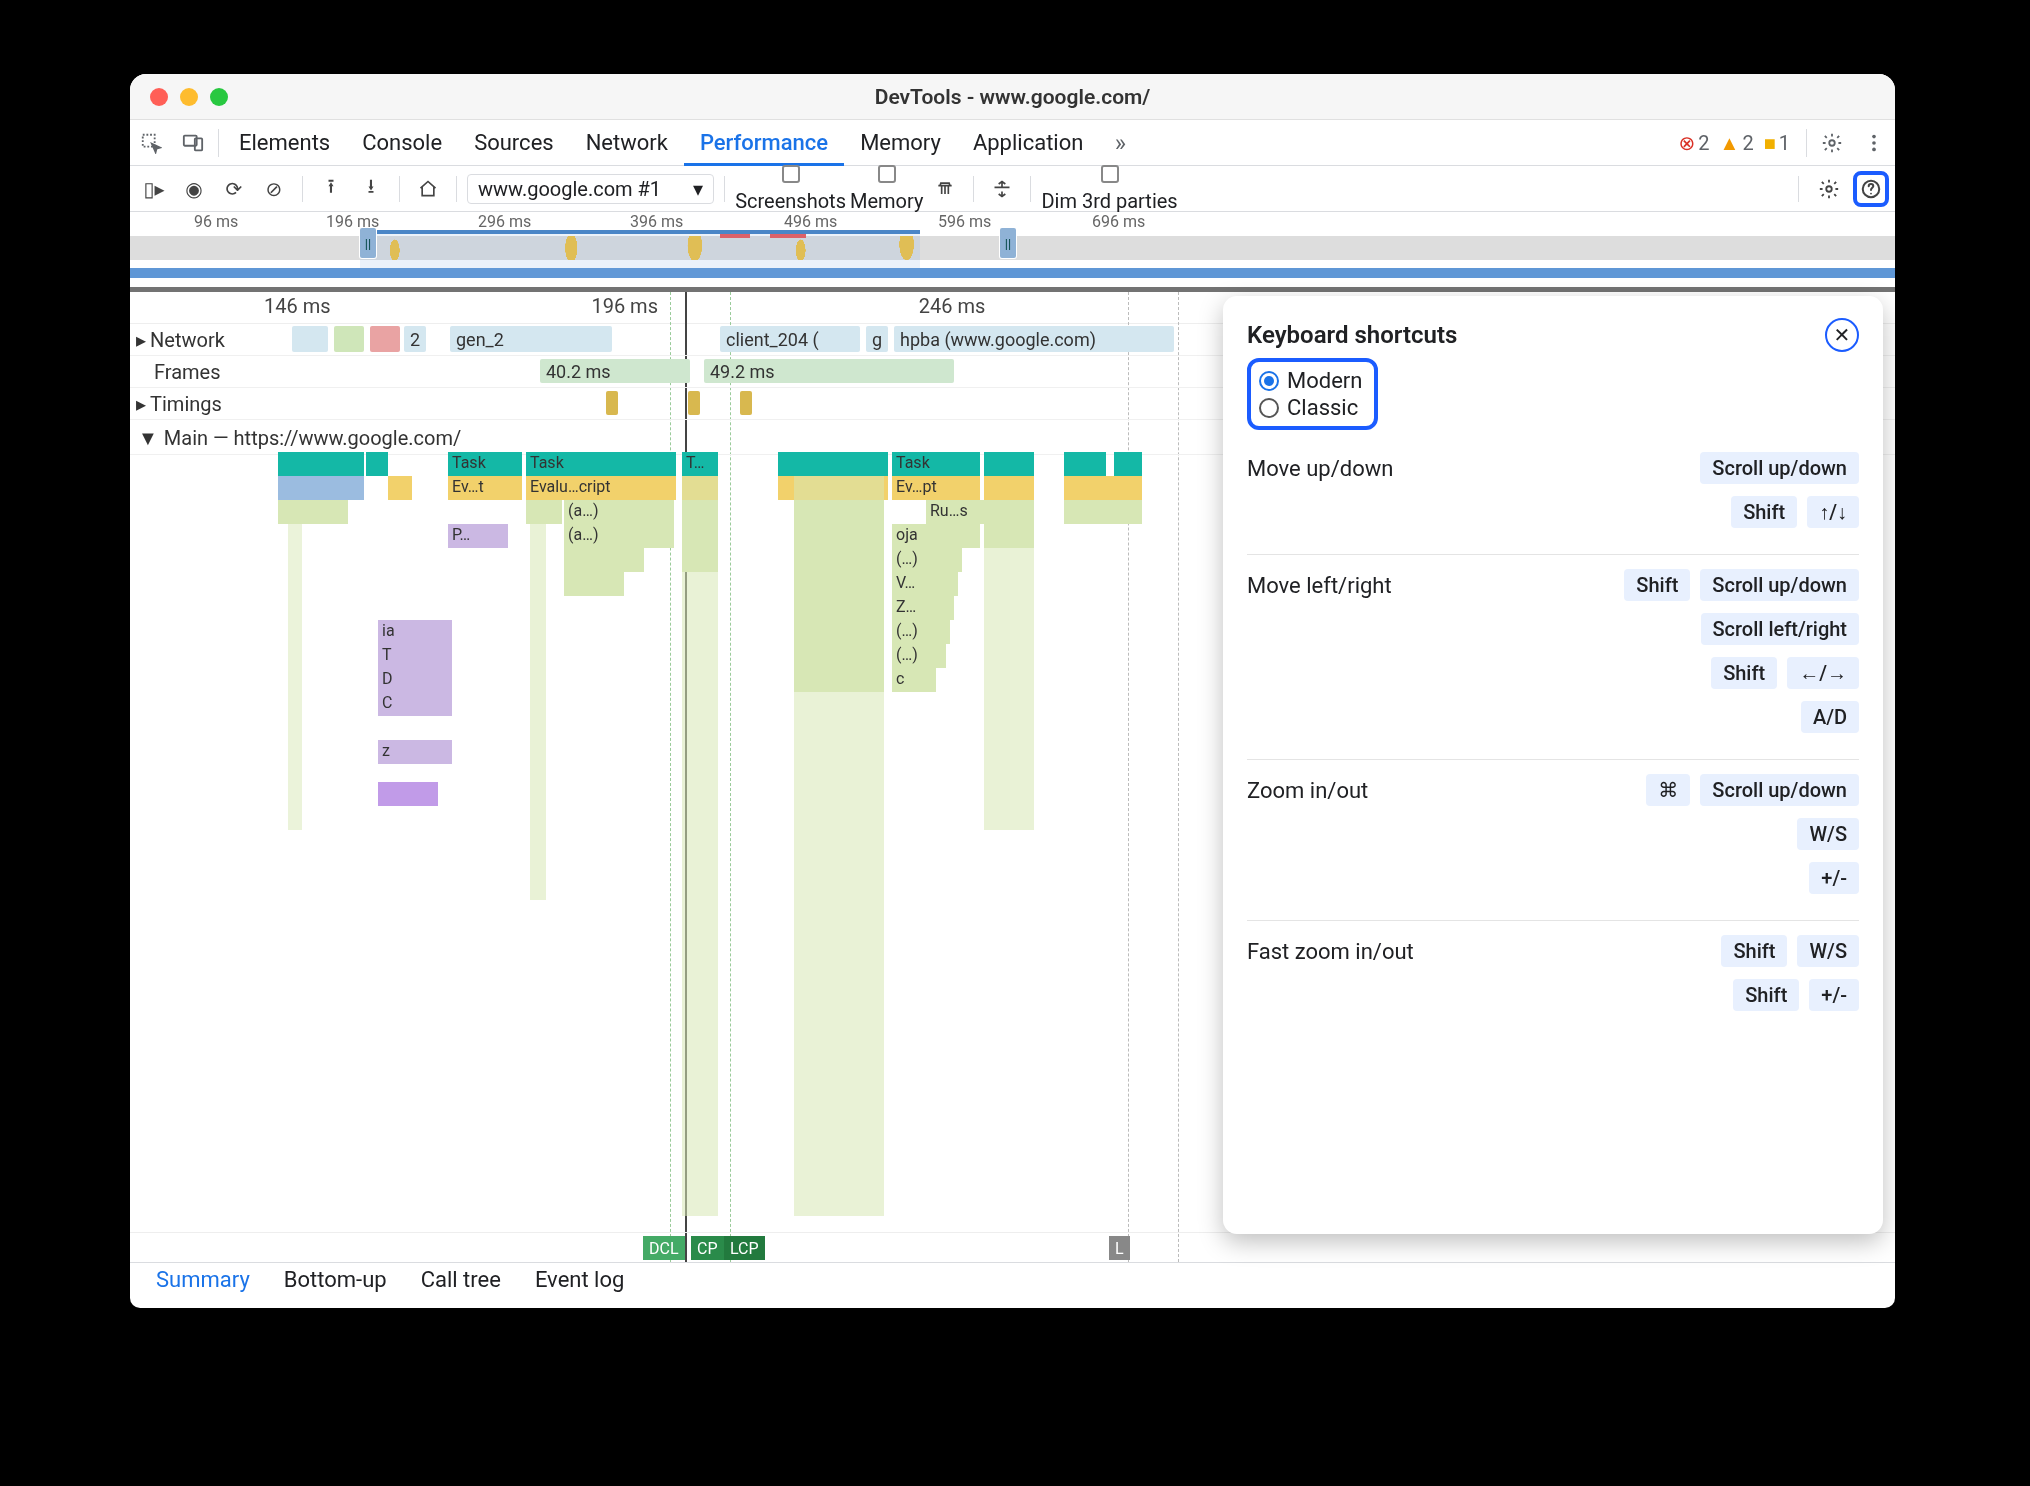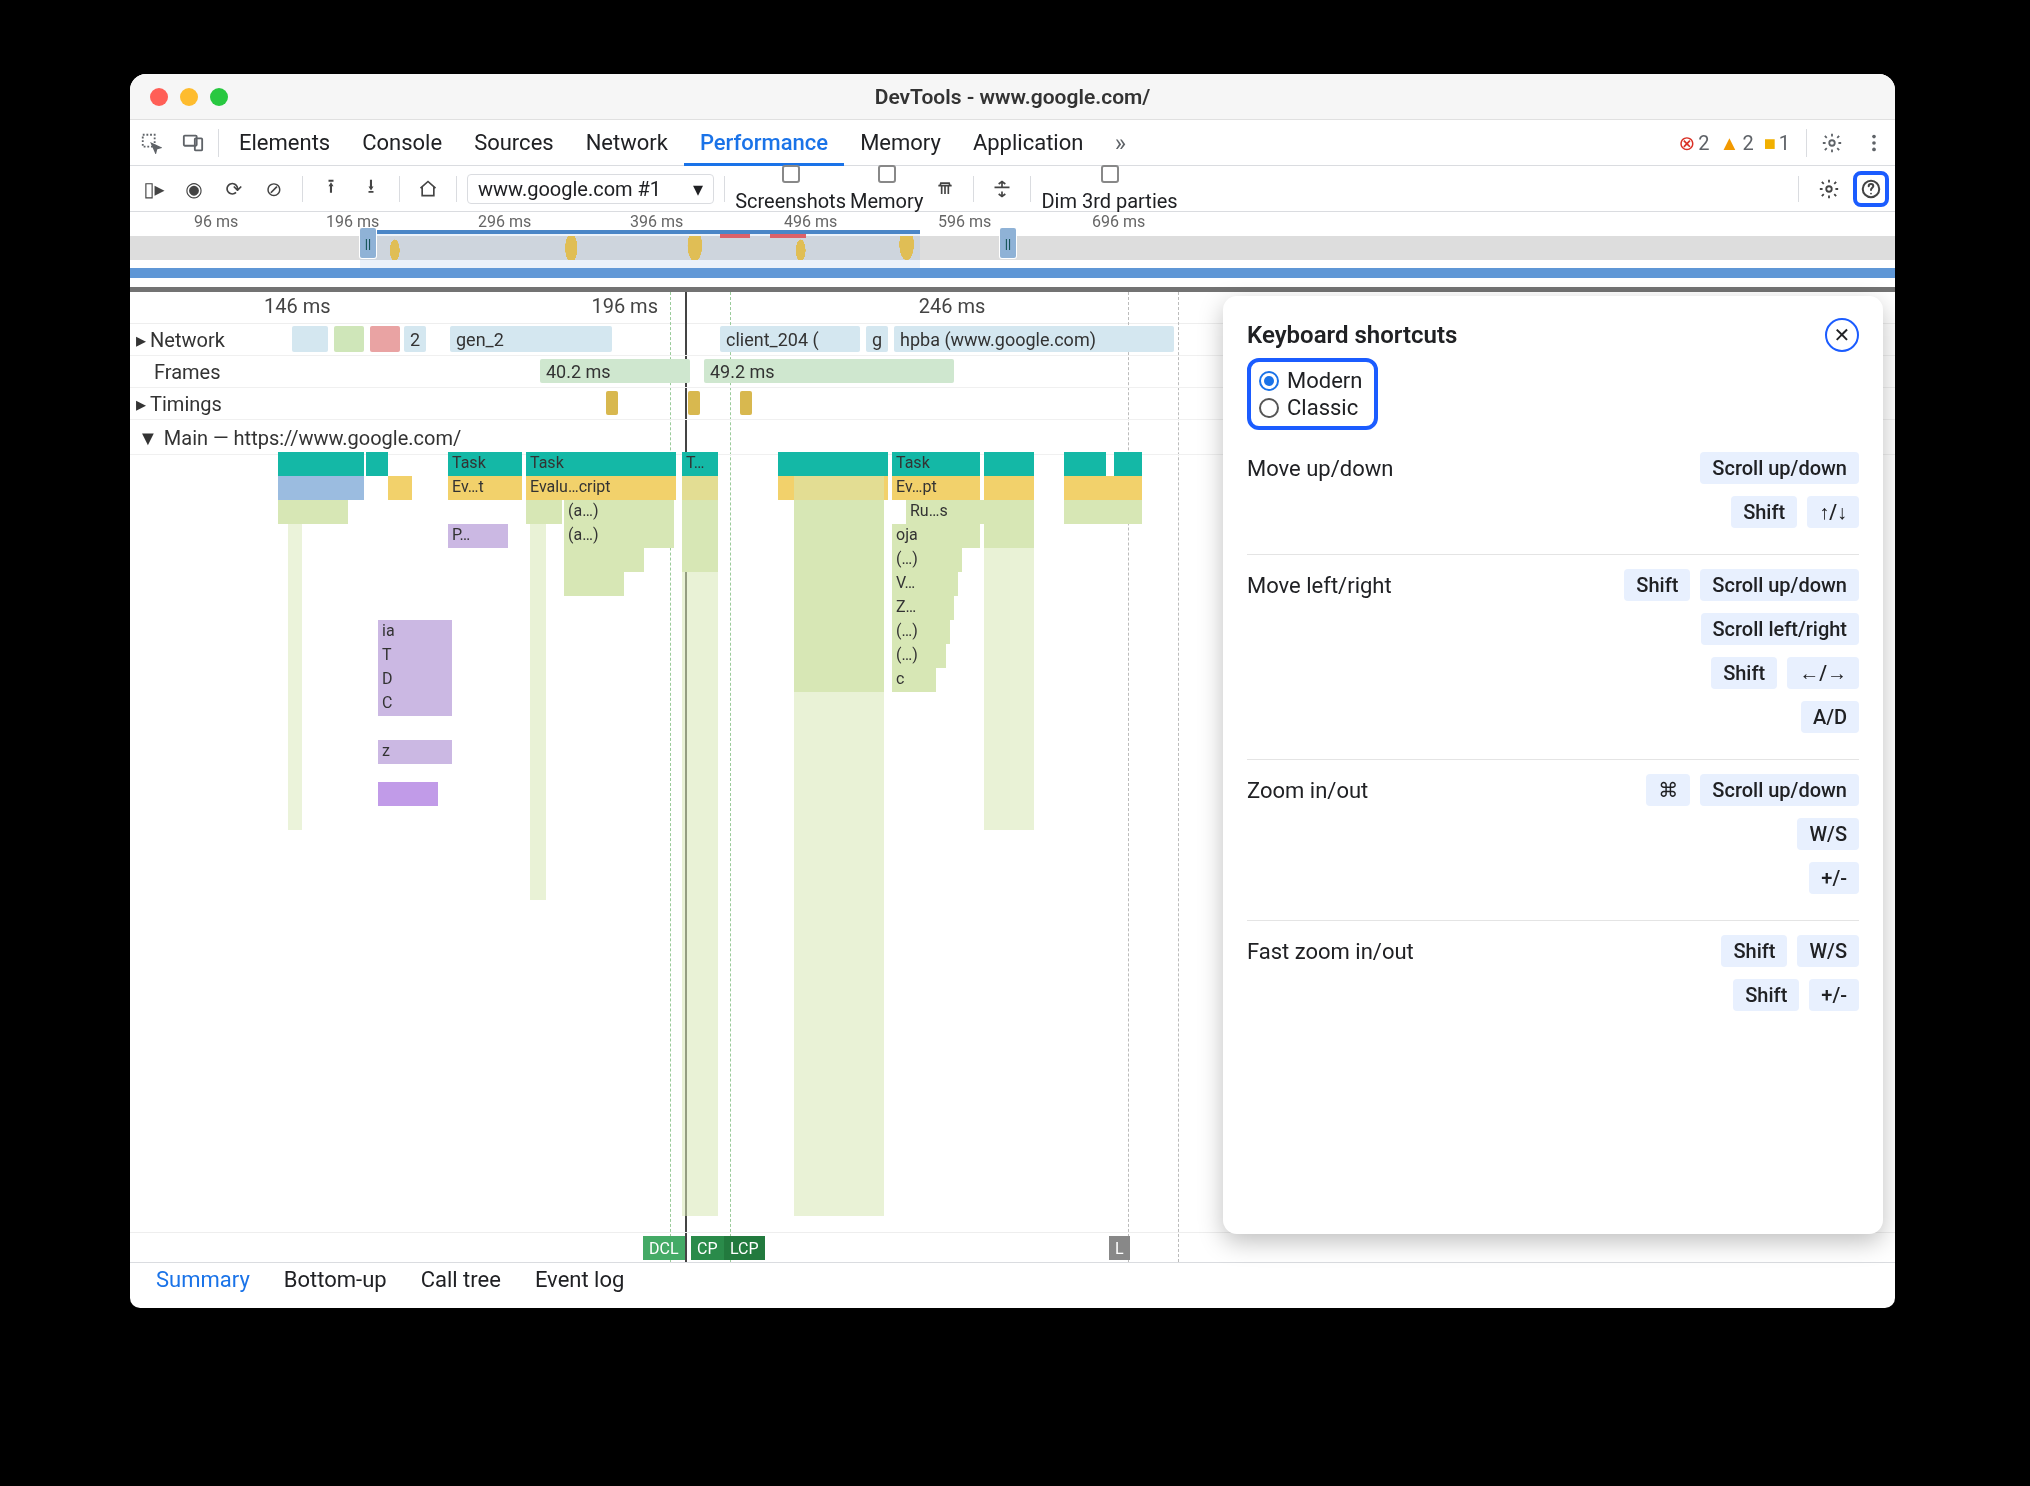--- a/index.html
+++ b/index.html
@@ -357,21 +357,21 @@
       <div class="bar yellow" style="top:24px; left:520px; width:110px;"></div>
       <div class="bar yellow" style="top:24px; left:634px; width:88px;">Ev…pt</div>
       <div class="bar yellow" style="top:24px; left:726px; width:50px;"></div>
       <div class="bar yellow" style="top:24px; left:806px; width:78px;"></div>
 
       <div class="bar green" style="top:48px; left:20px;  width:70px;"></div>
       <div class="bar green" style="top:48px; left:268px; width:36px;"></div>
       <div class="bar green" style="top:48px; left:306px; width:110px;">(a…)</div>
       <div class="bar green" style="top:48px; left:424px; width:36px;"></div>
       <div class="bar green" style="top:48px; left:536px; width:90px;"></div>
-      <div class="bar green" style="top:48px; left:648px; width:88px;">Ru…s</div>
+      <div class="bar green" style="top:48px; left:668px; width:88px;">Ru…s</div>
       <div class="bar green" style="top:48px; left:726px; width:50px;"></div>
       <div class="bar green" style="top:48px; left:806px; width:78px;"></div>
 
       <div class="bar purple" style="top:72px; left:190px; width:60px;">P…</div>
       <div class="bar green" style="top:72px; left:306px; width:110px;">(a…)</div>
       <div class="bar green" style="top:72px; left:424px; width:36px;"></div>
       <div class="bar green" style="top:72px; left:536px; width:90px;"></div>
       <div class="bar green" style="top:72px; left:634px; width:88px;">oja</div>
       <div class="bar green" style="top:72px; left:726px; width:50px;"></div>
 

